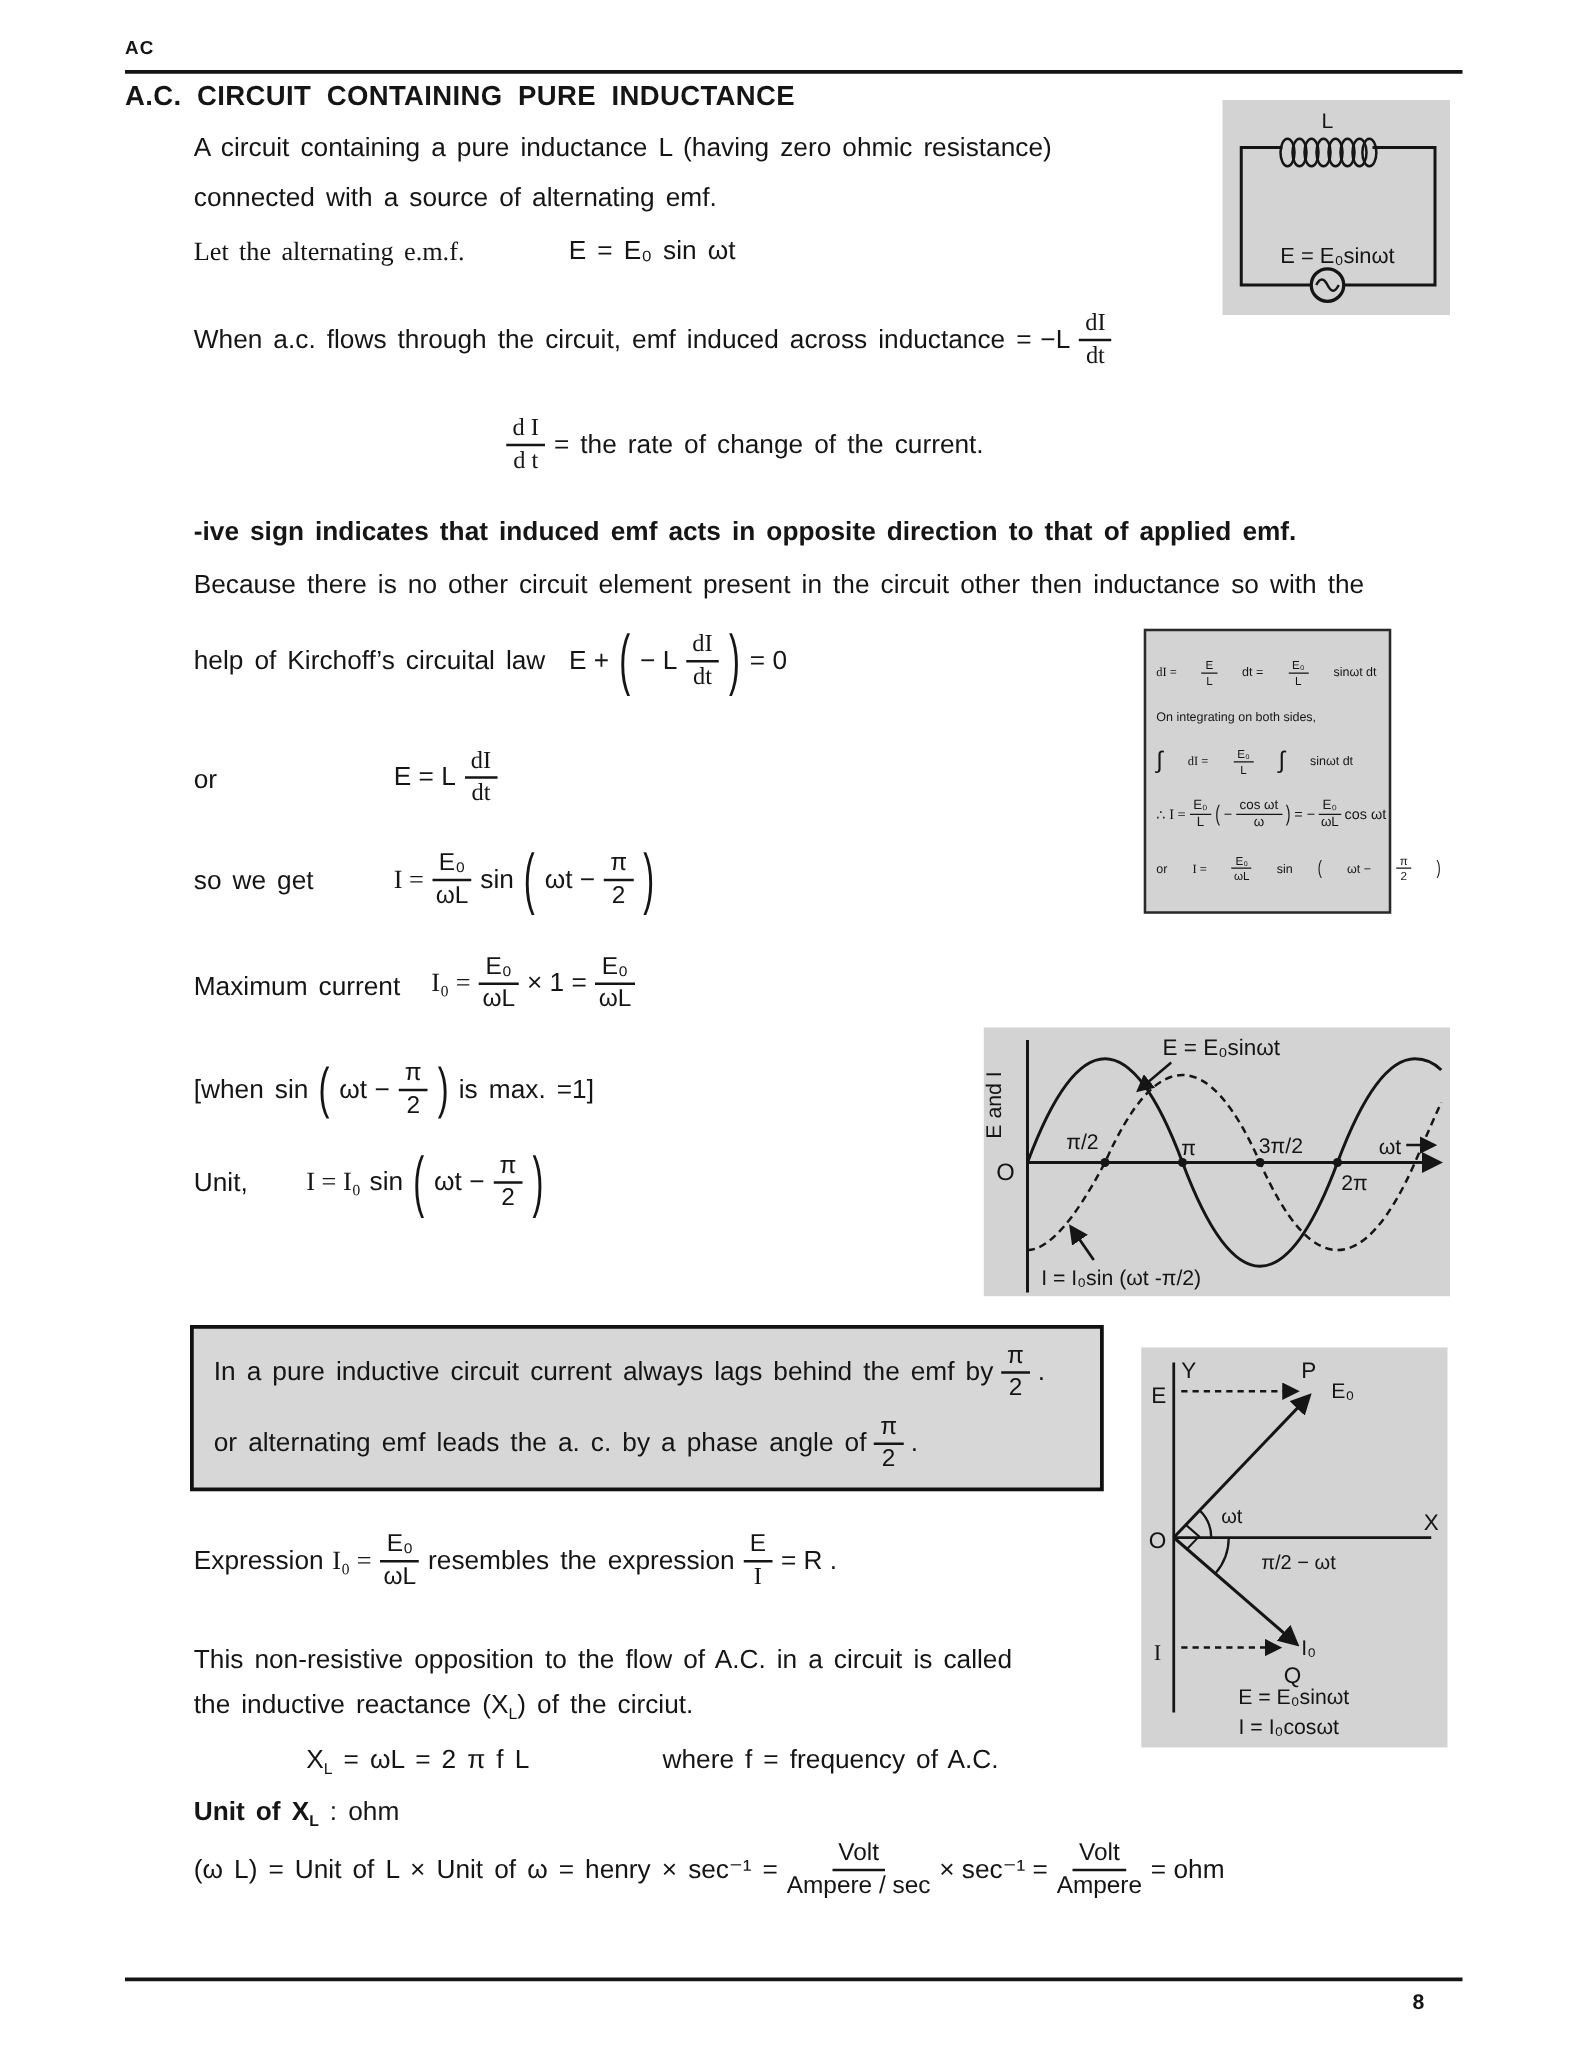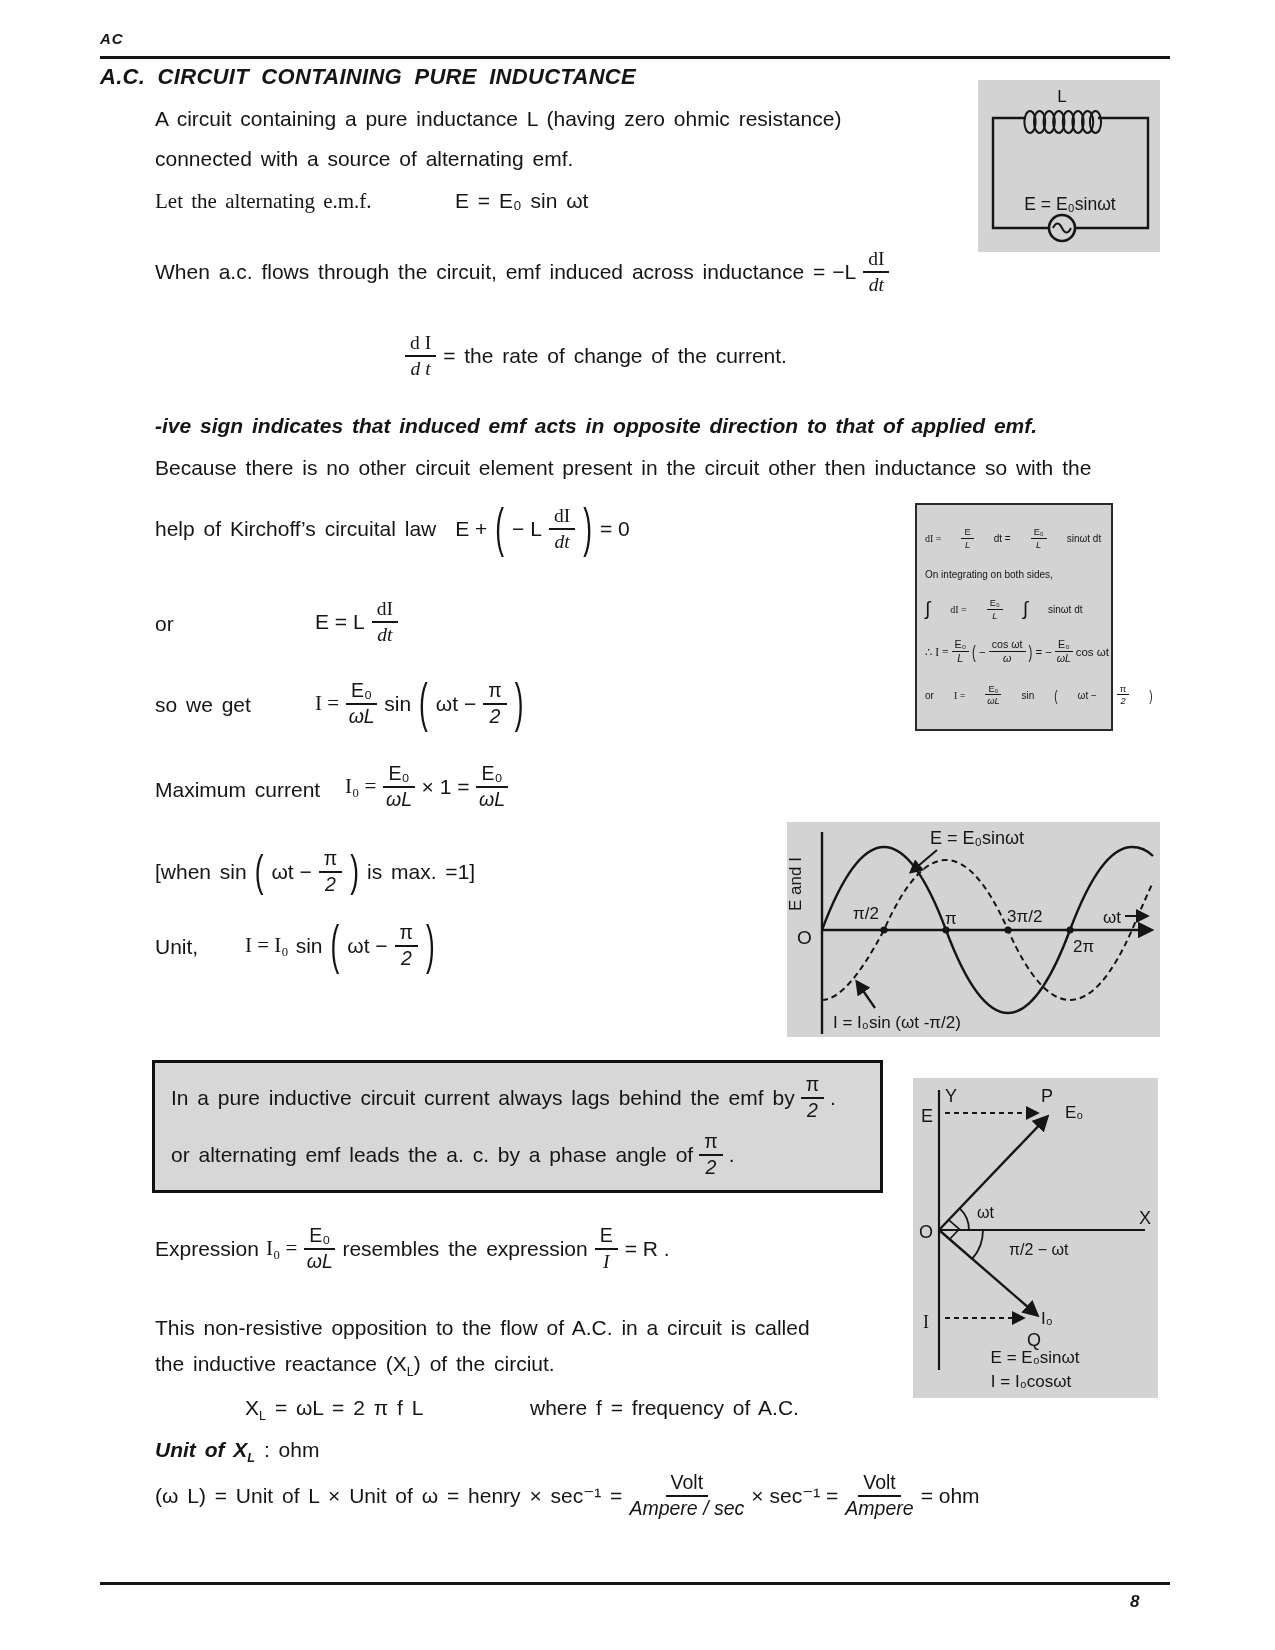--- a/index.html
+++ b/index.html
@@ -1,25 +1,25 @@
 <!DOCTYPE html>
 <html><head>
 <meta charset="utf-8">
 <style>
   html,body{margin:0;padding:0;background:#e8e8e8;}
   .page{position:relative;width:1275px;height:1650px;background:#ffffff;
         font-family:"Liberation Sans","DejaVu Sans",sans-serif;color:#151515;overflow:hidden;margin:0 auto;}
   .abs{position:absolute;}
   .txt{font-size:21px;word-spacing:3px;white-space:nowrap;}
-  .b{font-weight:bold;font-style:italic;}
+  .b{font-weight:bold;}
   .rule{background:#151515;height:3px;}
   .eqrow{display:flex;align-items:center;gap:7px;font-size:21px;white-space:nowrap;}
   .frac{display:inline-flex;flex-direction:column;align-items:center;line-height:1.12;font-size:0.93em;}
   .frac .fnum{padding:0 5px 1px;border-bottom:2px solid #151515;text-align:center;}
-  .frac .fden{padding-top:1px;text-align:left;font-style:italic;}
+  .frac .fden{padding-top:1px;text-align:left;}
   .serifI{font-family:"Liberation Serif","DejaVu Serif",serif;}
   .bp{display:inline-block;transform:scaleY(2.05);font-size:1.25em;font-weight:300;margin:0 1px;}
   .sp{display:inline-block;transform:scaleY(1.55);font-weight:300;}
   .fig{background:#d3d3d3;}
   .sbox{background:#d3d3d3;border:2px solid #2a2a2a;display:flex;flex-direction:column;
         justify-content:space-evenly;padding:4px 8px;box-sizing:border-box;}
   .sbox .eqrow{font-size:10px;gap:20px;}
   .sbox .frac .fnum{border-bottom:1.3px solid #151515;padding:0 3px 0;}
   .sbox .intg{font-size:1.9em;line-height:0.75;font-weight:300;}
   .lagbox{background:#d7d7d7;border:3px solid #111;display:flex;flex-direction:column;

